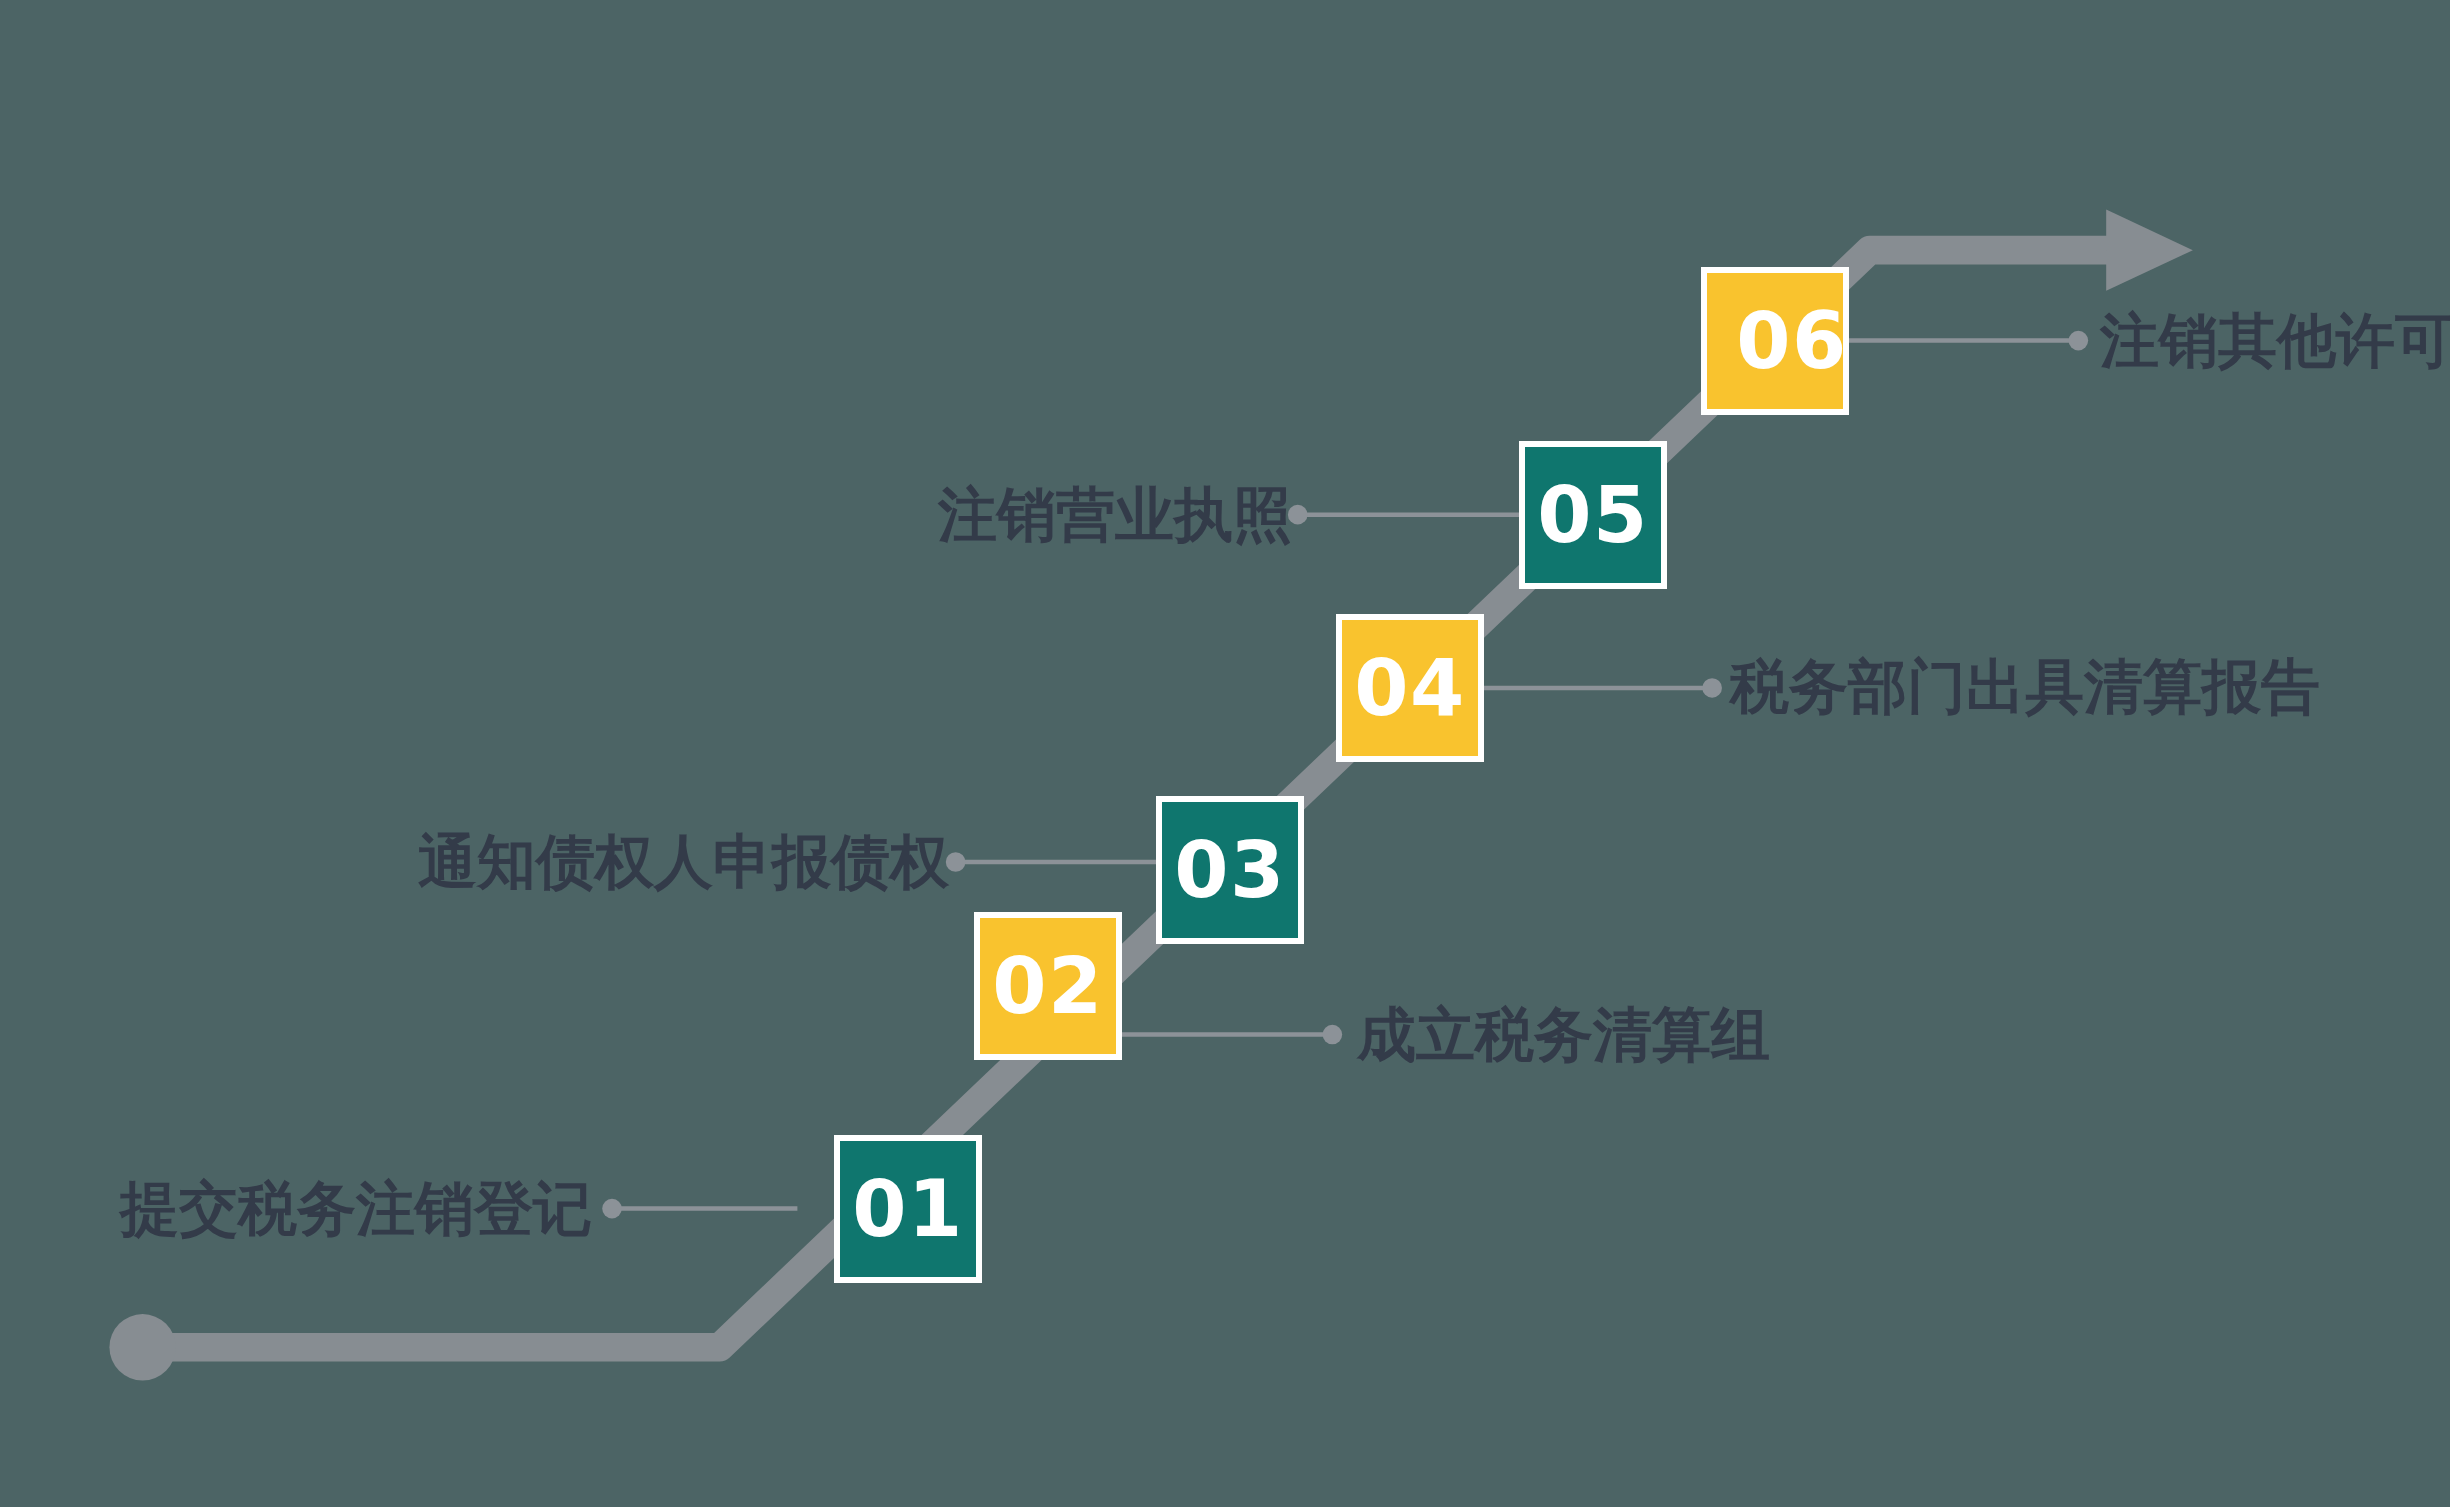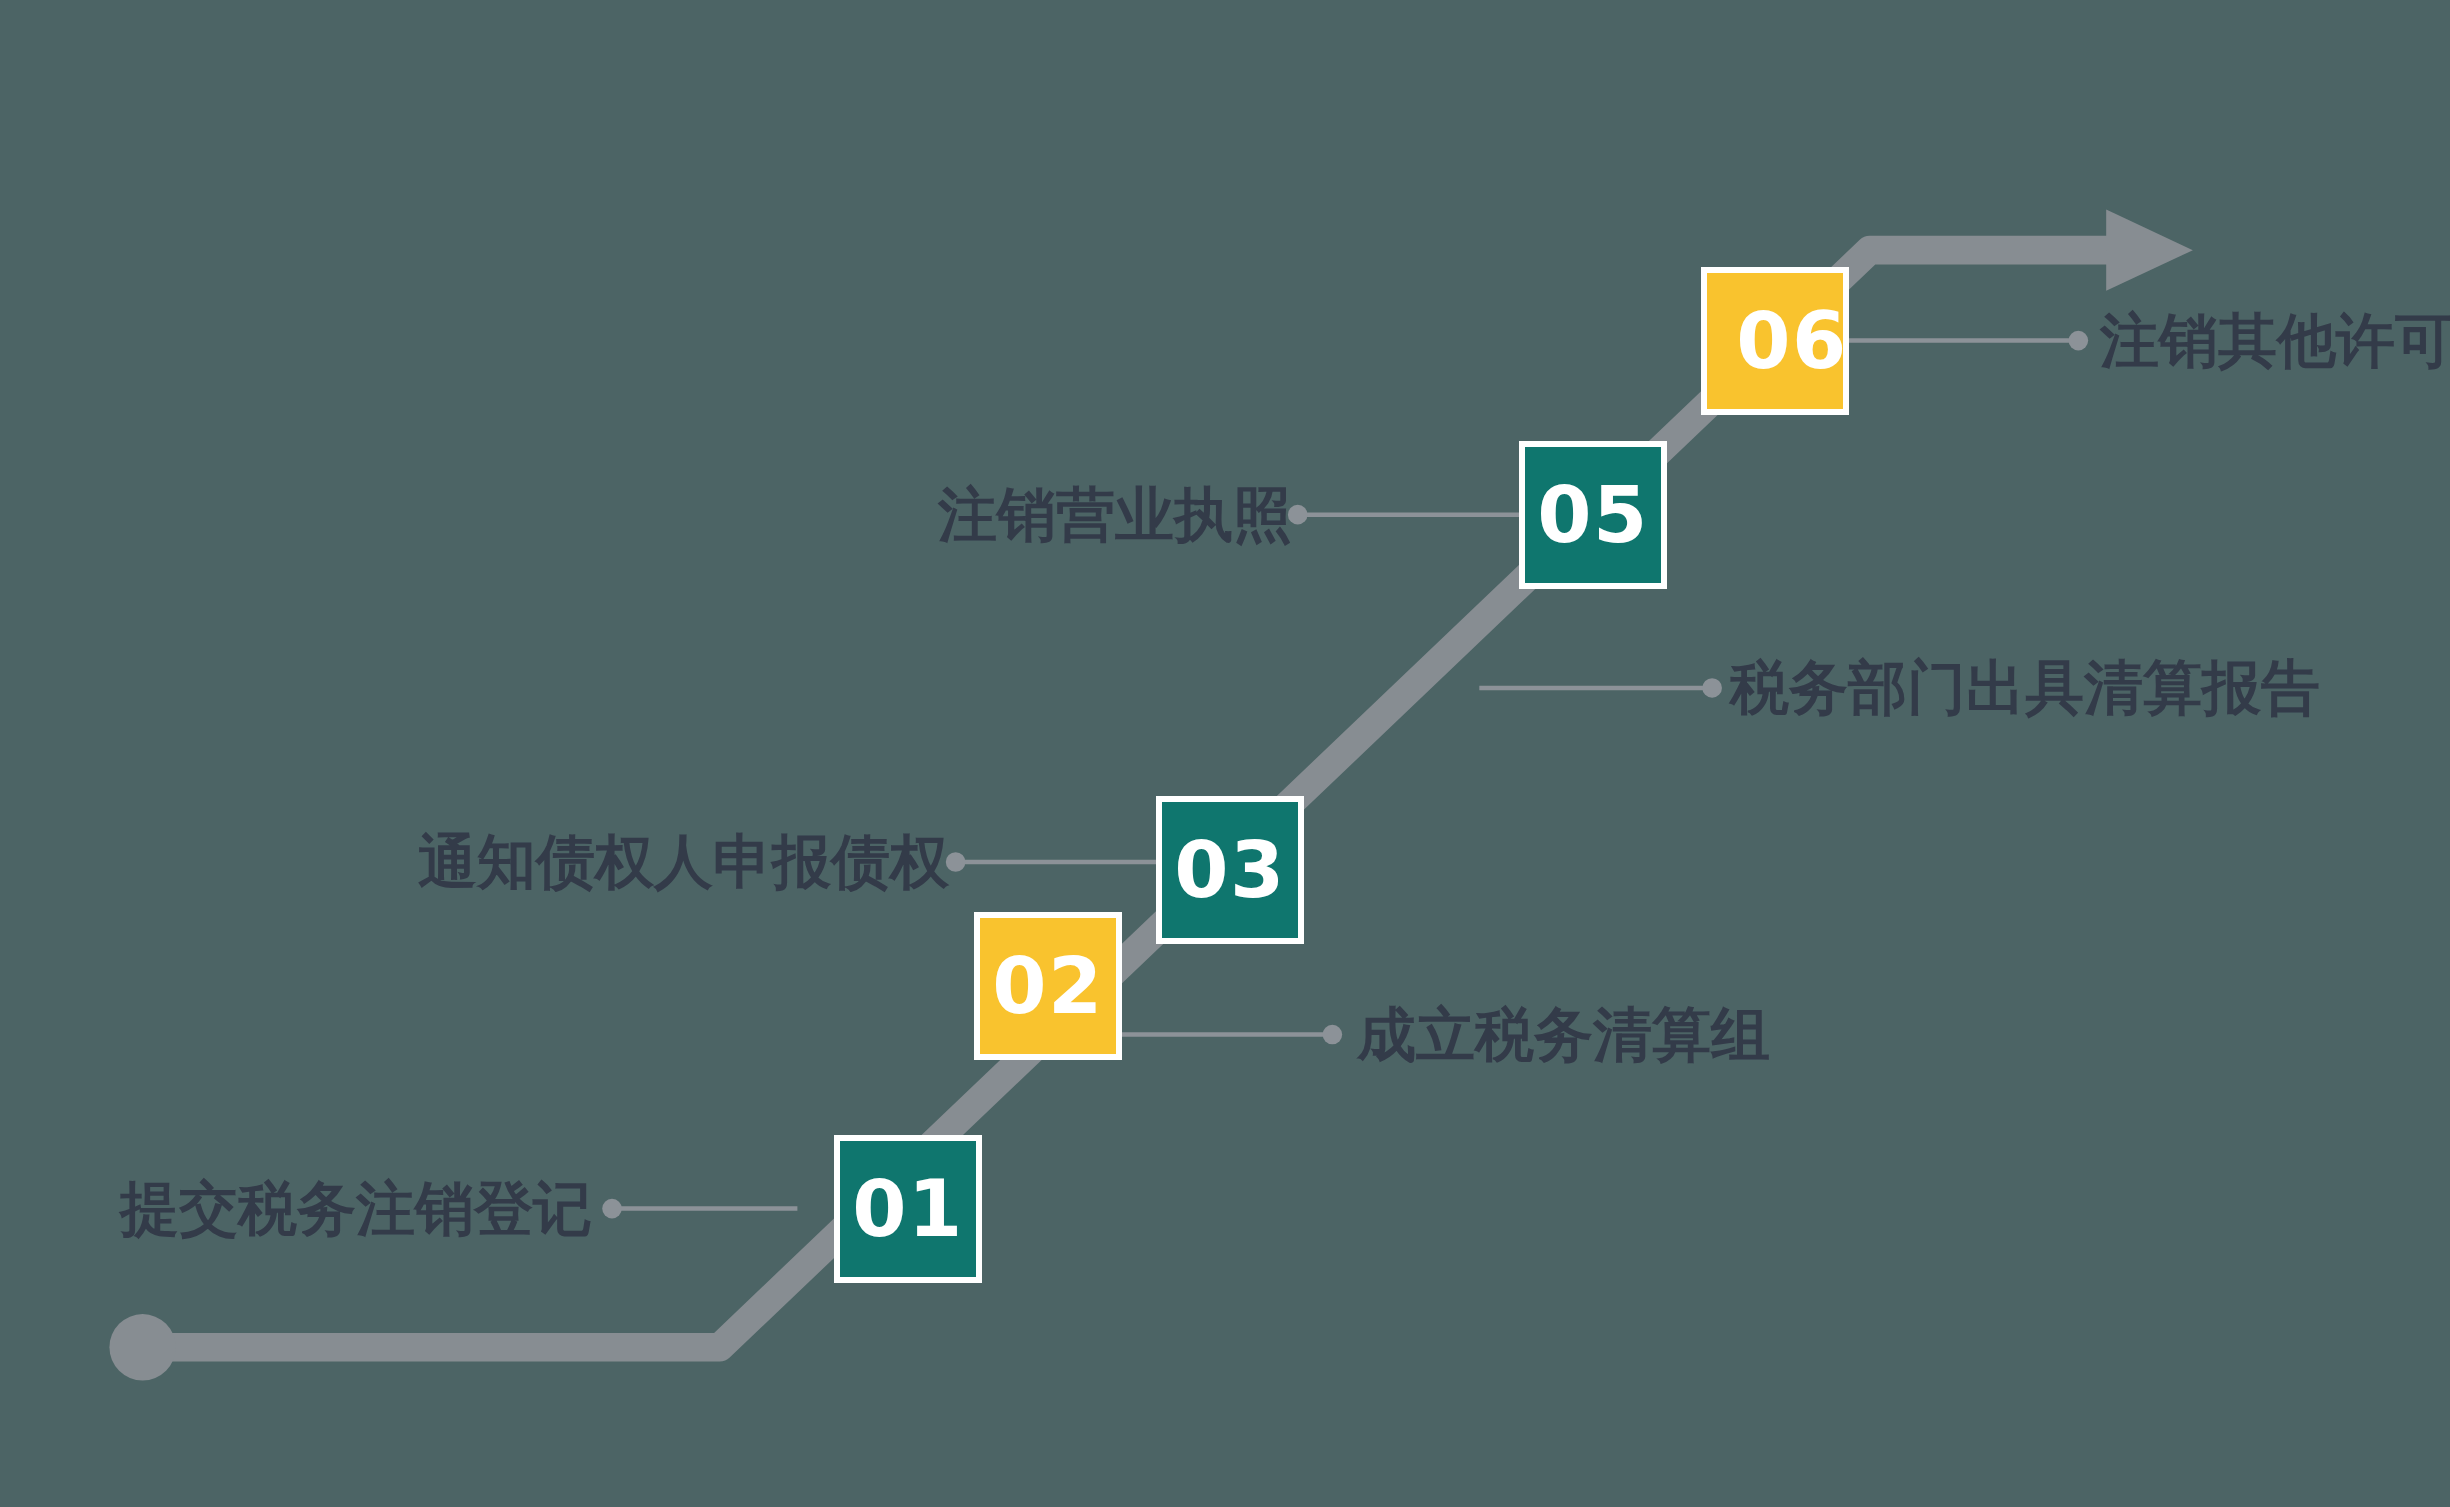--- a/index.html
+++ b/index.html
@@ -50,21 +50,21 @@
     height: 75px;
     line-height: 75px;
     font-size: 59px;
     font-weight: 700;
     color: #333b49;
     white-space: nowrap;
   }
   .lab-1 { right: 1858px; top: 1171px; text-align: left; }
   .lab-2 { left: 1357px; top: 997px; }
   .lab-3 { right: 1501px; top: 824px; text-align: right; }
-  .lab-4 { left: 1730px; top: 650px; }
+  .lab-4 { left: 1730px; top: 650px; font-family: Liberation Serif, serif; }
   .lab-5 { right: 1158px; top: 477px; text-align: right; }
   .lab-6 { left: 2100px; top: 303px; }
 </style>
 </head>
 <body>
 
 <div class="canvas">
 
   <svg class="flow-svg" width="2450" height="1507" viewBox="0 0 3251 2000">
 
@@ -91,20 +91,23 @@
 
   <div class="step-box dark pos-1">
     <span class="step-number">01</span>
   </div>
   <div class="step-box yellow pos-2">
     <span class="step-number">02</span>
   </div>
   <div class="step-box dark pos-3">
     <span class="step-number">03</span>
   </div>
+  <div class="step-box yellow pos-4">
+    <span class="step-number">04</span>
+  </div>
   <div class="step-box dark pos-5">
     <span class="step-number">05</span>
   </div>
   <div class="step-box yellow pos-6">
     <span class="step-number">06</span>
   </div>
 
   <div class="step-label lab-1">提交税务注销登记</div>
   <div class="step-label lab-2">成立税务清算组</div>
   <div class="step-label lab-3">通知债权人申报债权</div>

